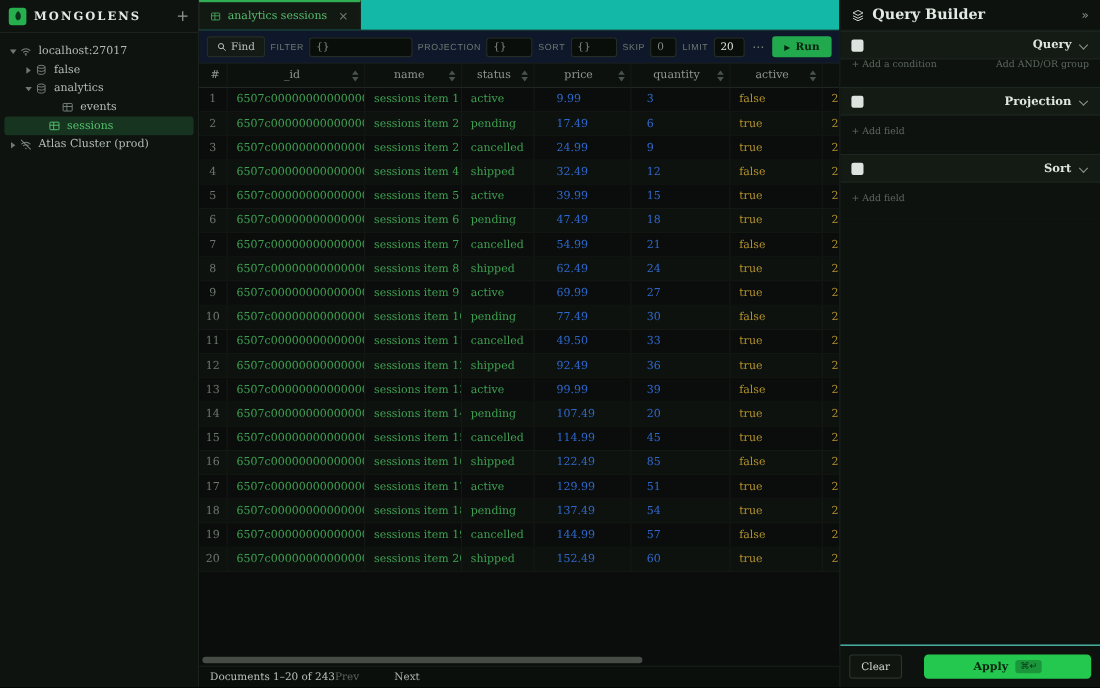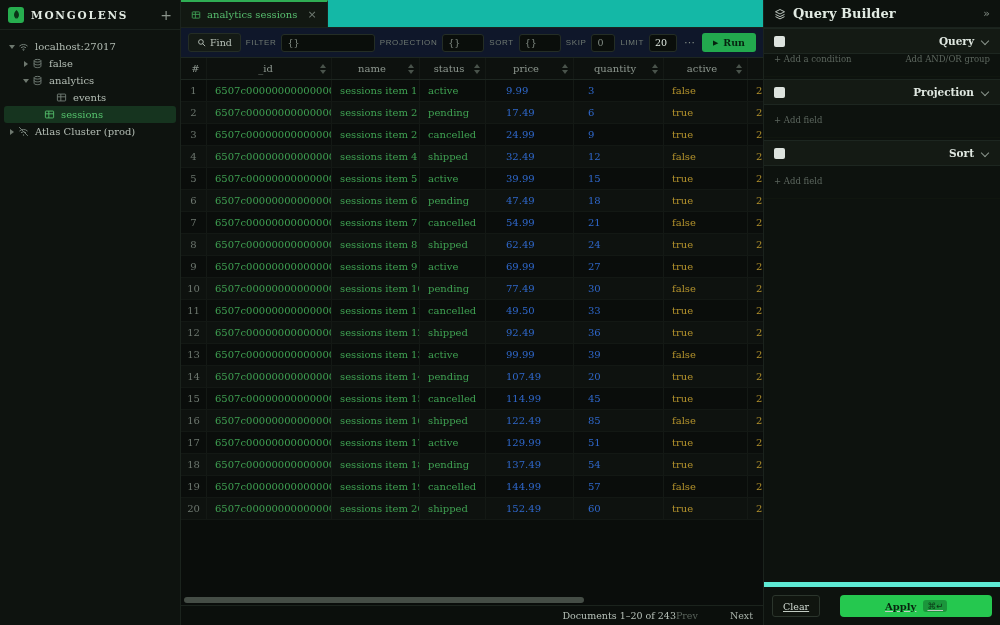--- a/index.html
+++ b/index.html
@@ -63,42 +63,42 @@
   .c3 { width:66px; flex:0 0 66px; color:#3fa152; }
   .c4 { width:88px; flex:0 0 88px; color:#2f68cc; padding-left:20px;align-items:center; }
   .c5 { width:90px; flex:0 0 90px; color:#2f68cc; padding-left:14px; }
   .c6 { width:84px; flex:0 0 84px; color:#b3922c; }
   .c7 { flex:1; min-width:0; color:#b3922c; border-right:none; }
   .thead .c1,.thead .c2,.thead .c3,.thead .c4,.thead .c5,.thead .c6 { color:#8d978f; }
   .thead .c4 { padding-left:4px; } .thead .c5 { padding-left:4px; }
 
   .hscroll { height:10px; flex:0 0 10px; position:relative; background:#0a0d0b; }
   .hthumb { position:absolute; left:3px; top:2px; width:400px; height:6px; border-radius:3px; background:#454d46; cursor:pointer; }
-  .statusbar { height:20px; flex:0 0 20px; background:#0b0f0c; border-top:1px solid #1b231d; display:flex; align-items:center; justify-content:flex-end; padding:0 10px; font-size:9.5px; color:#b6c0b8; }
+  .statusbar { height:20px; flex:0 0 20px; background:#0b0f0c; border-top:1px solid #1b231d; display:flex; align-items:center; justify-content:flex-start; padding:0 10px; font-size:9.5px; color:#b6c0b8; }
   .pager span { cursor:pointer; }
   .pg-prev { color:#58625a; margin-right:32px; }
   .pg-next { color:#a7b1a9; }
 
   
   .qb { width:237px; flex:0 0 237px; background:#0d120e; border-left:1px solid #1b231d; display:flex; flex-direction:column; }
   .qb-header { height:28px; flex:0 0 28px; border-bottom:1px solid #1b231d; display:flex; align-items:center; gap:7px; padding:0 10px; }
   .qb-header .qb-icon { display:inline-flex; color:#cfd8d0; }
   .qb-title { font-size:13px; font-weight:bold; color:#e2ebe3; flex:1; }
   .qb-collapse { color:#828c84; font-size:11px; cursor:pointer; font-family:"DejaVu Sans",sans-serif; }
   .qsection { border-bottom:1px solid #10160f; padding-bottom:12px; margin-bottom:2px; }
   .qhead { height:26px; background:#141a14; display:flex; align-items:center; gap:8px; padding:0 10px; border-top:1px solid #1d2620; border-bottom:1px solid #1d2620; cursor:pointer; }
   .qcheck { width:11px; height:11px; background:#dde3de; border-radius:2px; flex:0 0 11px; cursor:pointer; }
   .qtitle { font-size:10.5px; font-weight:bold; color:#dfe7e0; flex:1;text-align:right; }
   .chev { width:6px; height:6px; border-right:1.4px solid #8a948c; border-bottom:1.4px solid #8a948c; transform:rotate(45deg); margin-right:2px; }
   .qselect { margin:10px 10px 8px; height:22px; background:#0d120e; border:1px solid #242d25; border-radius:3px; display:flex; align-items:center; padding:0 8px; font-size:9.5px; color:#737d75; cursor:pointer; }
   .qselect .chev { margin-left:auto; width:5px; height:5px; }
   .qlinks { margin:0 10px; display:flex; justify-content:space-between; font-size:8.5px; color:#5c665e; }
   .qlink { cursor:pointer; }
   .qaddfield { margin:10px 10px 0; font-size:8.5px; color:#5c665e; cursor:pointer; }
-  .qb-footer { margin-top:auto; border-top:5px solid #5eead4; padding:8px; display:flex; gap:20px;text-decoration:underline; }
+  .qb-footer { margin-top:auto; border-top:1px solid #5eead4; padding:8px; display:flex; gap:20px; }
   .clear-btn { height:22px; background:#10150f; border:1px solid #2b352c; border-radius:3px; color:#cfd8d0; font-size:9.5px; padding:0 10px; cursor:pointer; font-family:"DejaVu Serif",serif; }
   .apply-btn { flex:1; height:22px; background:#25c84f; border:none; border-radius:4px; color:#08250f; font-weight:bold; font-size:10px; display:inline-flex; align-items:center; justify-content:center; gap:7px; cursor:pointer; font-family:"DejaVu Serif",serif; }
   .apply-kbd { background:rgba(0,0,0,.25); border-radius:3px; padding:1px 4px; font-size:8.5px; font-weight:normal; color:#0b3317; font-family:"DejaVu Sans",sans-serif; }
 </style>
 </head>
 <body>
 
 <div class="app">
 
   <aside class="sidebar">

